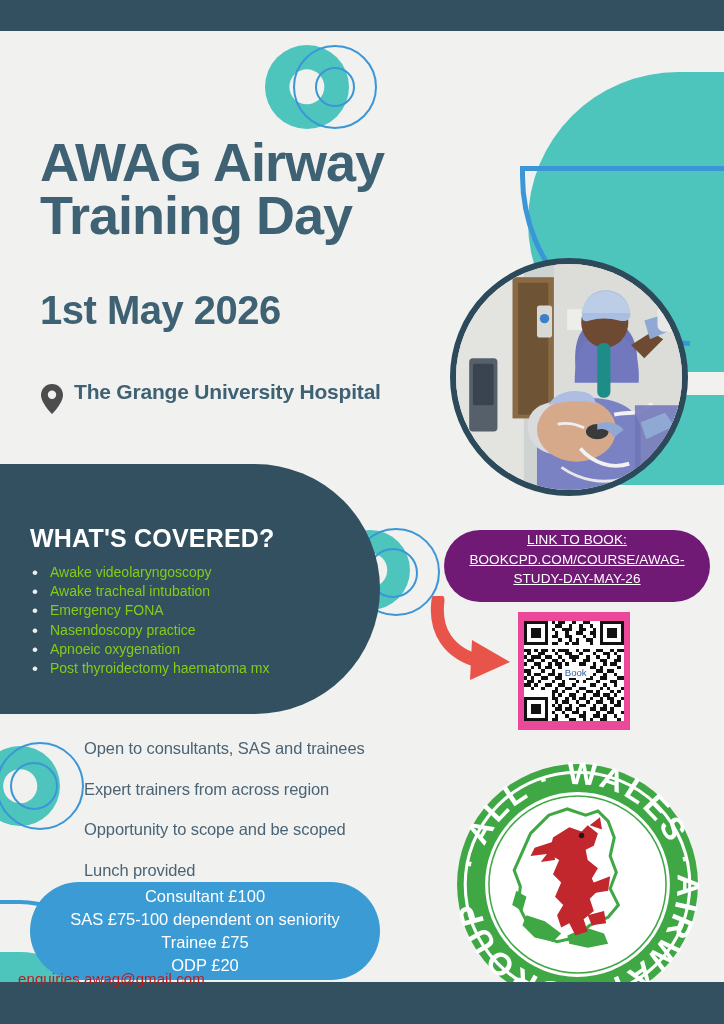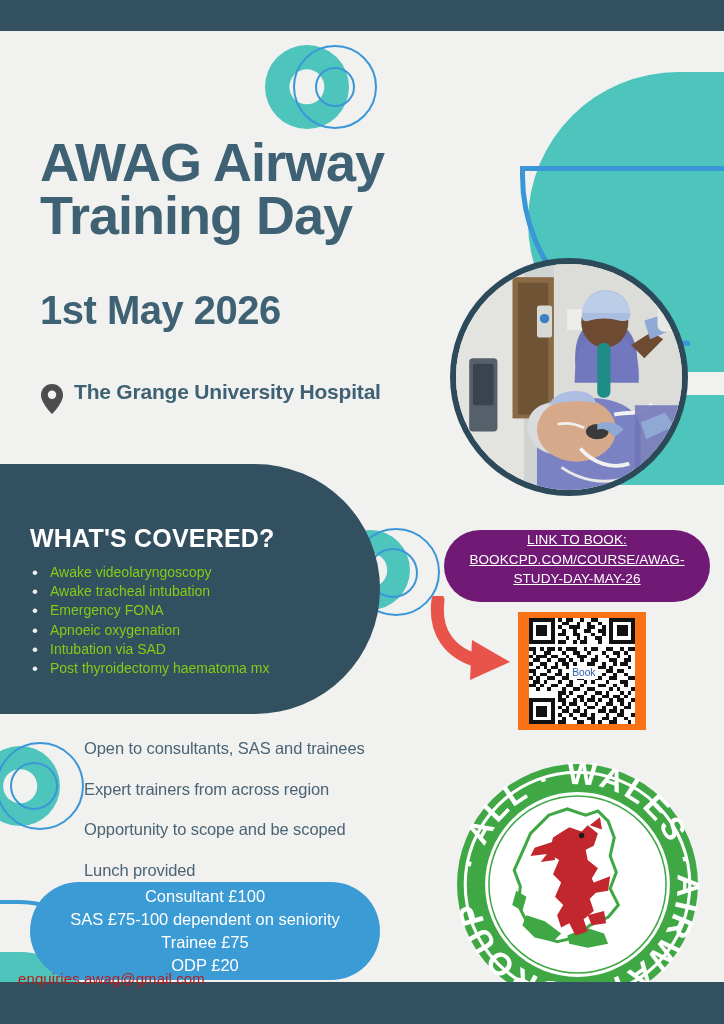--- a/index.html
+++ b/index.html
@@ -130,22 +130,22 @@
   .link-btn span {
     color:#FFFFFF; font-size:13.5px; line-height:1.45;
     text-decoration:underline; letter-spacing:.1px;
   }
 
   
   .arrow { position:absolute; left:428px; top:596px; width:110px; height:86px; }
 
   
   .qr {
-    position:absolute; left:518px; top:612px; width:128px; height:118px;
-    background:#f97316; padding:6px;
+    position:absolute; left:518px; top:612px; width:112px; height:118px;
+    background:#ec4899; padding:6px;
   }
   .qr svg { display:block; width:100%; height:100%; }
 
   
   .features { position:absolute; left:84px; top:740px; width:370px; }
   .features div {
     color:#4A6475; font-size:16.5px; line-height:1.0; margin-bottom:24px; letter-spacing:-.1px;
   }
 
   
@@ -251,22 +251,22 @@
     <div class="ring-line rl1"></div>
     <div class="ring-line rl2"></div>
   </div>
 
   <div class="covered">
     <h2>WHAT'S COVERED?</h2>
     <ul>
       <li>Awake videolaryngoscopy</li>
       <li>Awake tracheal intubation</li>
       <li>Emergency FONA</li>
+      <li>Nasendoscopy practice</li>
       <li>Apnoeic oxygenation</li>
-      <li>Intubation via SAD</li>
       <li>Post thyroidectomy haematoma mx</li>
     </ul>
   </div>
 
   <div class="link-btn">
     <span>LINK TO BOOK: BOOKCPD.COM/COURSE/AWAG-STUDY-DAY-MAY-26</span>
   </div>
 
   <div class="arrow">
     <svg viewBox="0 0 110 86">

